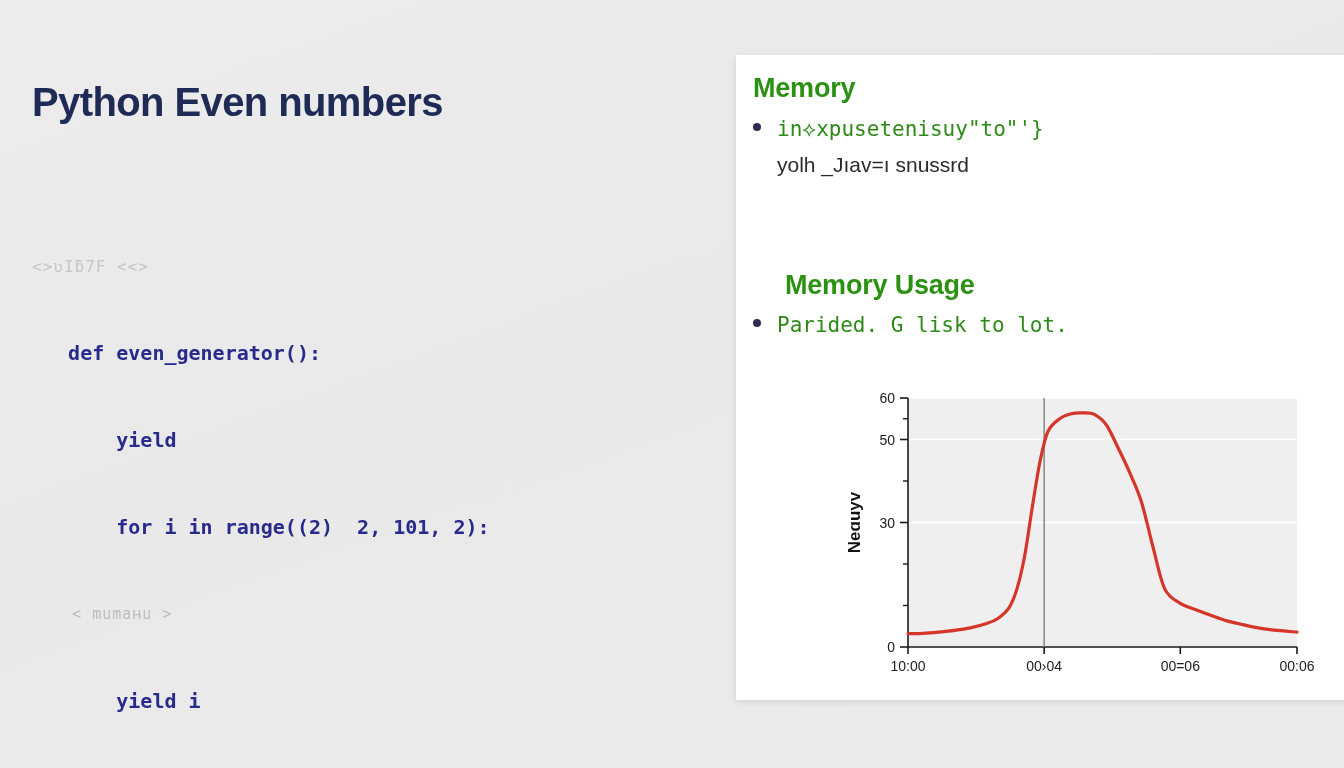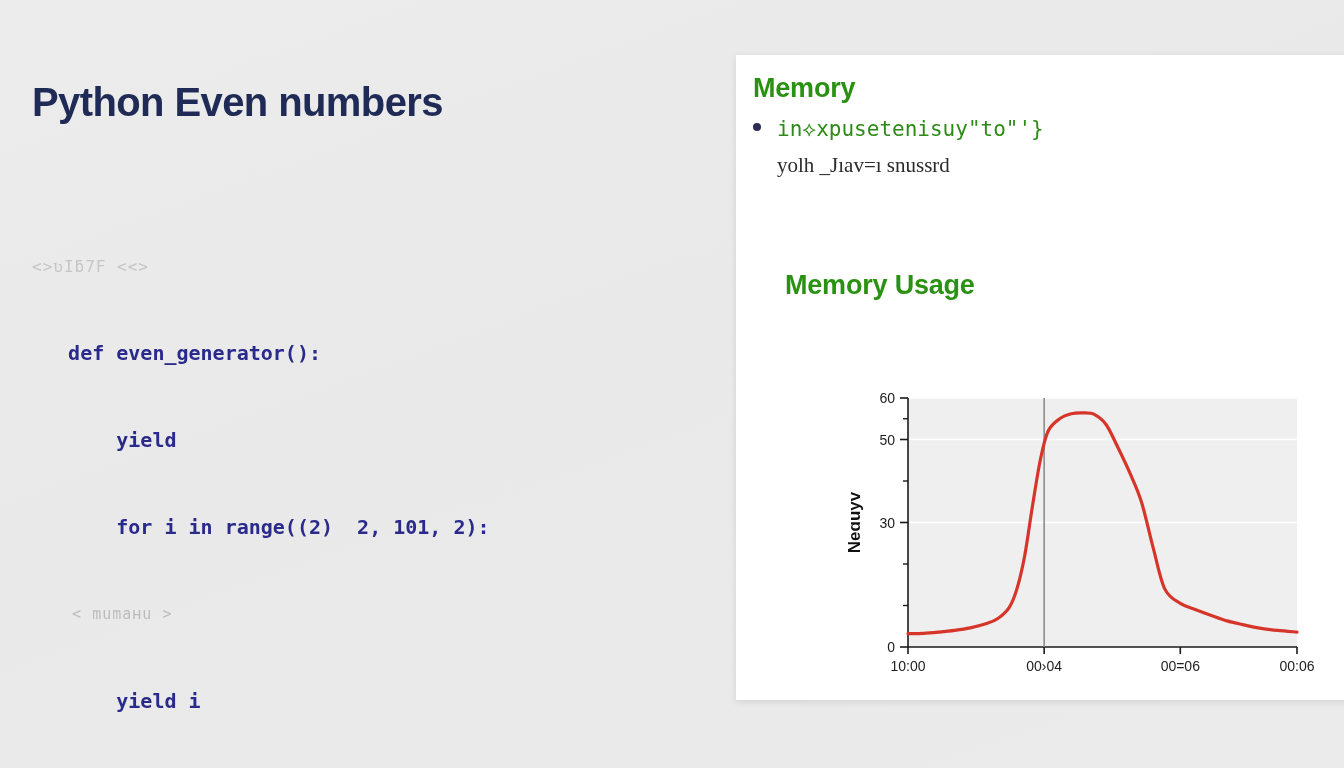--- a/index.html
+++ b/index.html
@@ -81,21 +81,21 @@
   }
   .bullet-text-wrap { flex: 1 1 auto; }
   .bullet-green {
     font-family: "DejaVu Sans Mono", monospace;
     font-size: 21px;
     line-height: 36px;
     color: #2d8a16;
     white-space: pre;
   }
   .bullet-mono-dark {
-    font-family: Liberation Serif, serif;
+    font-family: Liberation Sans, sans-serif;
     font-size: 21px;
     line-height: 36px;
     color: #2b2b2b;
     white-space: pre;
   }
   #memory-bullet { top: 56px; }
   #memory-usage-bullet { top: 252px; }
 
   
   #chart { position: absolute; left: 100px; top: 330px; width: 470px; height: 300px; }
@@ -131,20 +131,26 @@
     <div id="memory-bullet" class="bullet-row">
       <span class="bullet-dot"></span>
       <span class="bullet-text-wrap">
         <span class="bullet-green">in⟡xpusetenisuy"to"'}</span><br>
         <span class="bullet-mono-dark">yolh _Jıav=ı snussrd</span>
       </span>
     </div>
 
     <div id="memory-usage-heading" class="card-heading">Memory Usage</div>
 
+    <div id="memory-usage-bullet" class="bullet-row">
+      <span class="bullet-dot"></span>
+      <span class="bullet-text-wrap">
+        <span class="bullet-green">Parided. G lisk to lot.</span>
+      </span>
+    </div>
 
     <div id="chart">
       <svg id="chart-svg" width="470" height="300" viewBox="0 0 470 300">
           <rect x="72" y="13" width="389" height="249" fill="#efefef"></rect>
           <line x1="72" y1="137.5" x2="461" y2="137.5" stroke="#ffffff" stroke-width="1.6"></line>
           <line x1="72" y1="54.5" x2="461" y2="54.5" stroke="#ffffff" stroke-width="1.6"></line>
           <line x1="72" y1="13" x2="461" y2="13" stroke="#ffffff" stroke-width="1.6"></line>
           <line x1="72" y1="13" x2="72" y2="262" stroke="#1a1a1a" stroke-width="1.6"></line>
           <line x1="72" y1="262" x2="461" y2="262" stroke="#1a1a1a" stroke-width="1.6"></line>
           <line x1="64" y1="262" x2="72" y2="262" stroke="#1a1a1a" stroke-width="1.6"></line>

